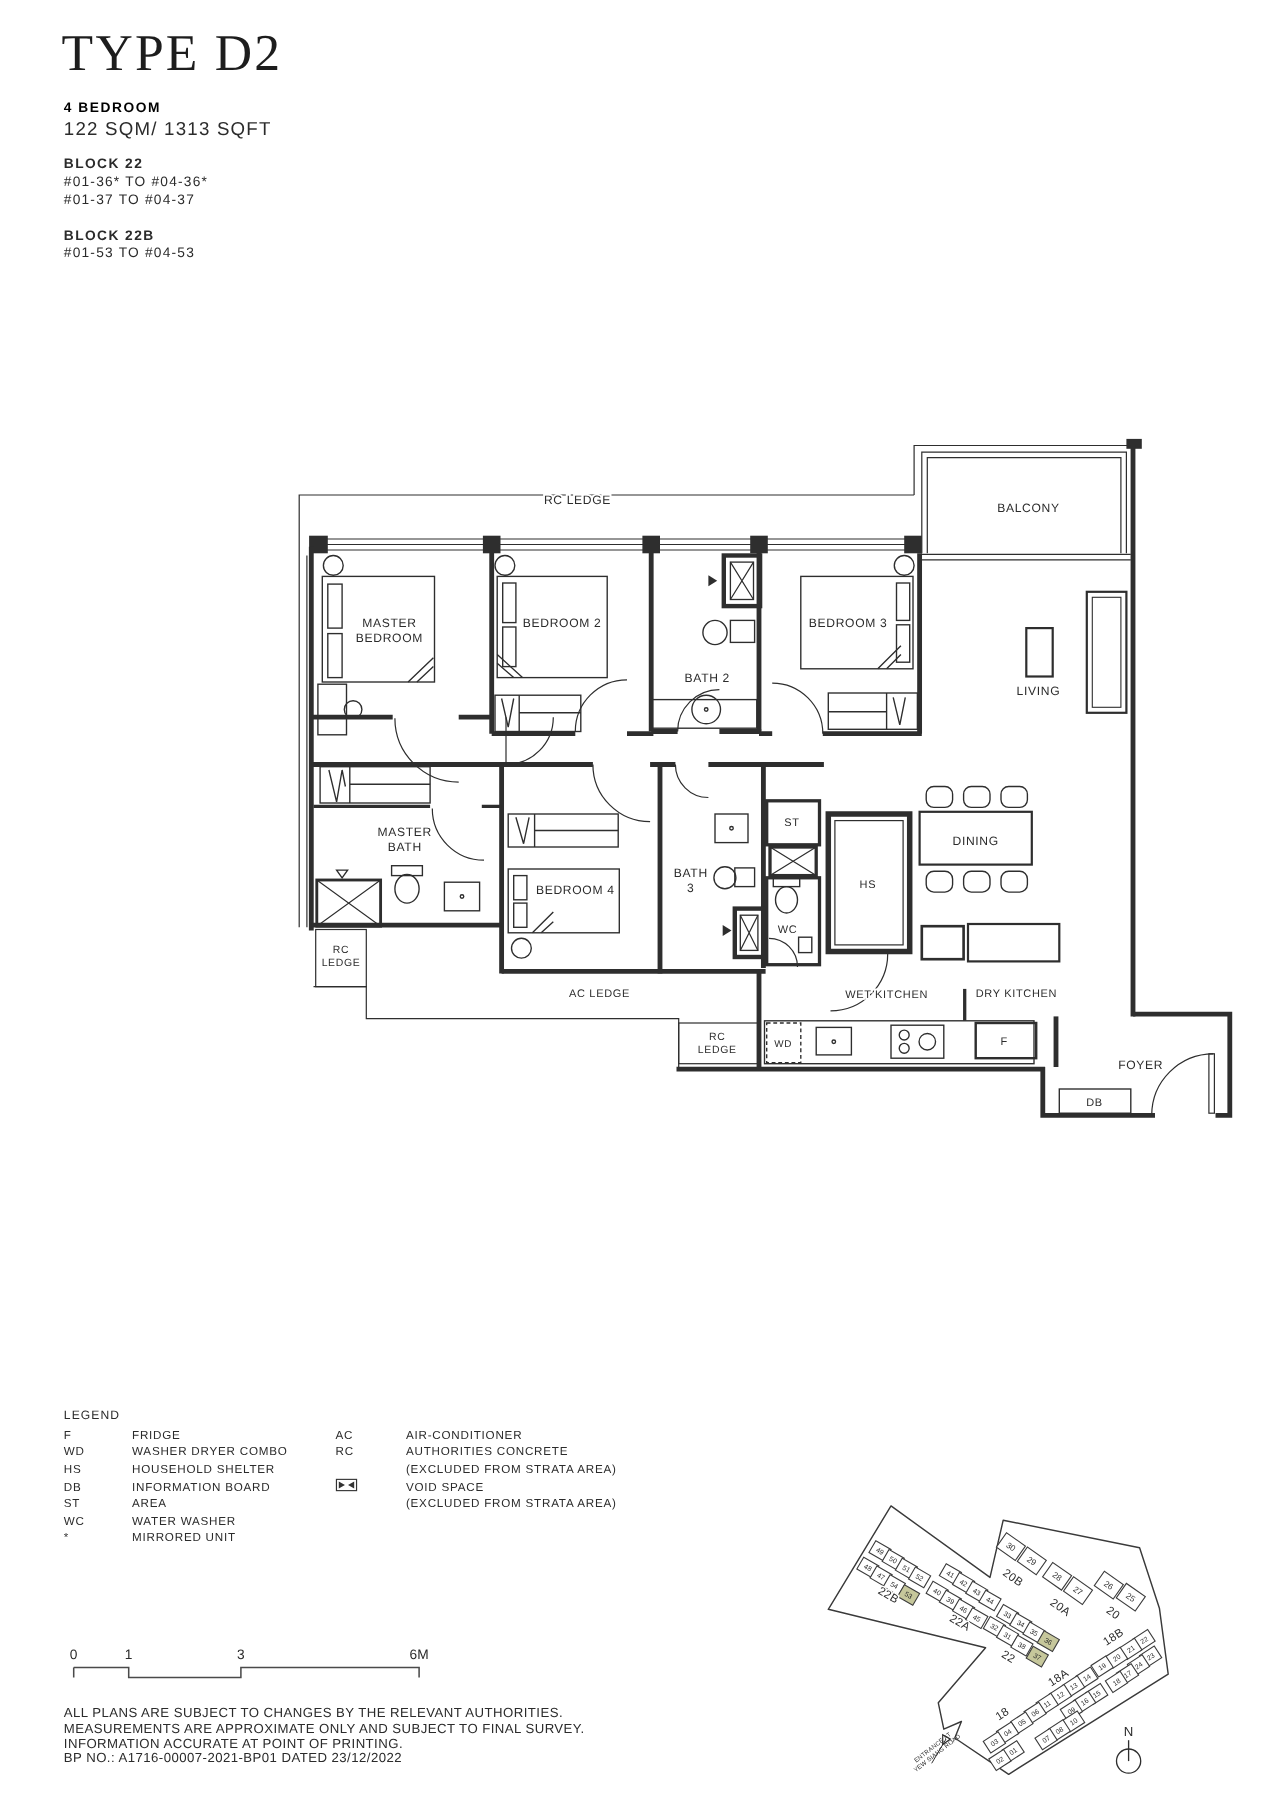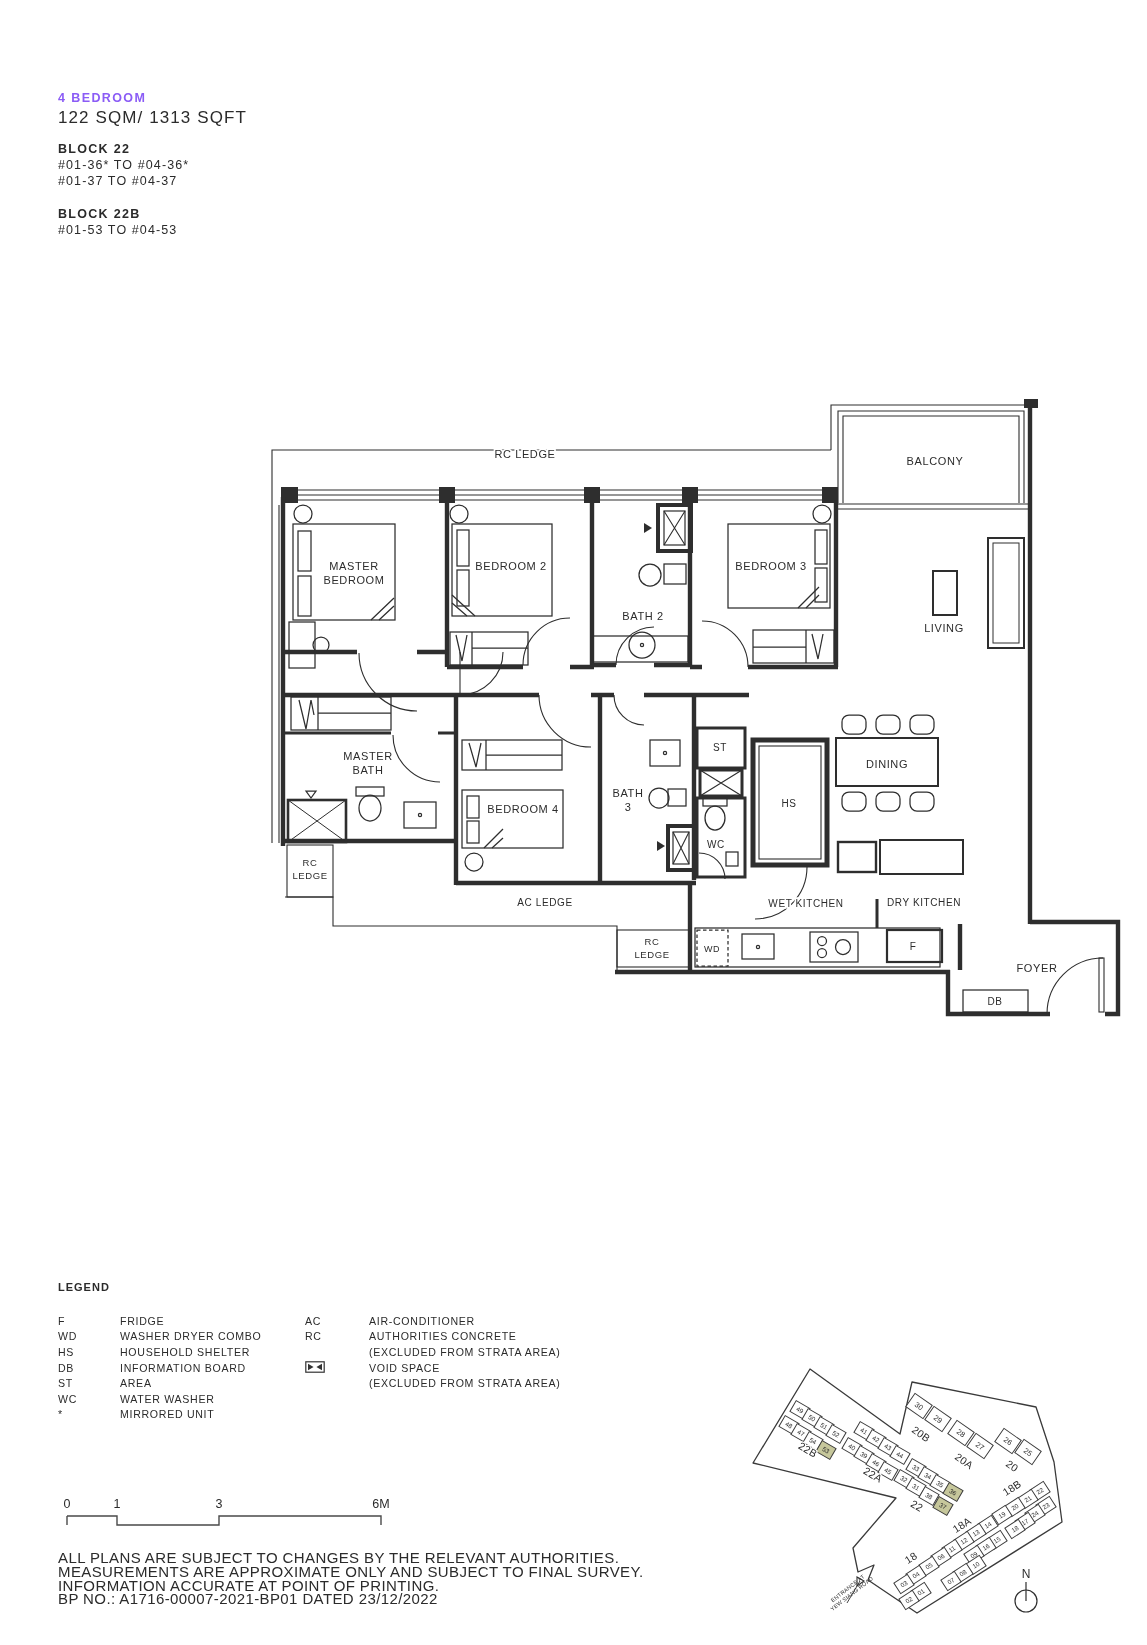--- a/index.html
+++ b/index.html
@@ -9,35 +9,35 @@
   .title{position:absolute;left:56px;top:22px;font-family:"Liberation Serif",serif;
          font-size:47px;font-weight:400;letter-spacing:2px;color:#1d1d1d;white-space:nowrap}
   .unit-type{position:absolute;left:58px;top:91px;font-size:12.5px;font-weight:bold;
              letter-spacing:1.4px;color:#b3795a;white-space:nowrap}
   .area{position:absolute;left:58px;top:108px;font-size:17px;letter-spacing:1.1px;white-space:nowrap}
   .blocks{position:absolute;left:58px;top:141px;font-size:12.5px;letter-spacing:1.1px;line-height:16px}
   .blk{margin-bottom:17px}
   .blk-name{font-weight:bold;letter-spacing:1.3px}
 
   .legend{position:absolute;left:58px;top:1281px;width:620px;font-size:10.6px;letter-spacing:.7px}
-  .legend-heading{font-weight:bold;font-size:11px;letter-spacing:1px;margin-bottom:20px}
+  .legend-heading{font-weight:normal;font-size:11px;letter-spacing:1px;margin-bottom:4px}
   .legend-cols{position:relative}
   .lg-col1{position:absolute;left:0;top:0;width:250px}
   .lg-col2{position:absolute;left:247px;top:0;width:330px}
   .lg-row{display:flex;height:15.6px;align-items:center}
   .lg-abbr{width:62px;flex:0 0 62px}
   .lg-col2 .lg-abbr{width:64px;flex:0 0 64px}
   .lg-desc{white-space:nowrap}
   .void-icon{display:inline-block;line-height:0}
 
   .scalebar{position:absolute;left:55px;top:1492px}
   .scalebar text{font-size:12.5px;fill:#2b2b2b}
   .scalebar path{stroke:#4a4a4a;stroke-width:1.4;fill:none}
 
-  .disclaimer{position:absolute;left:58px;top:1551px;font-size:15px;letter-spacing:.4px;line-height:13.8px}
+  .disclaimer{position:absolute;left:58px;top:1551px;font-size:12px;letter-spacing:.4px;line-height:13.8px}
 
   svg text{font-family:"Liberation Sans",sans-serif;fill:#2c2c2c}
   .plan-svg{position:absolute;left:255px;top:375px}
   .plan-label{letter-spacing:.6px;stroke:#fff;stroke-width:3.4px;paint-order:stroke;font-weight:400}
   g.t path, g.t rect{stroke:#2e2e2e;stroke-width:1.1;fill:none}
   g.w4 path{stroke:#2e2e2e;stroke-width:4.4;fill:none}
   g.w3 path, g.w3 rect{stroke:#2e2e2e;stroke-width:3;fill:none}
   g.shaft rect.outer{stroke:#2e2e2e;stroke-width:4;fill:none}
   g.f path, g.f rect, g.f circle, g.f ellipse, g.f polyline{stroke:#2e2e2e;stroke-width:1.25;fill:none}
   g.d path, g.d rect, g.d line{stroke:#2e2e2e;stroke-width:1.1;fill:none}
@@ -53,21 +53,22 @@
   .blk-label{font-size:10.5px;letter-spacing:.3px;stroke:#fff;stroke-width:2.5px;paint-order:stroke}
   .ent{font-size:5.6px;letter-spacing:.2px}
   .north text{font-size:12px}
   .north circle, .north line{stroke:#2e2e2e;stroke-width:1.2;fill:none}
 </style>
 </head>
 <body>
 
 <div class="page">
 
-  <div class="unit-type" style="color: #8b5cf6;">4 BEDROOM</div>
+  <div class="title">TYPE D2</div>
+  <div class="unit-type" style="color: #000000;">4 BEDROOM</div>
   <div class="area">122 SQM/ 1313 SQFT</div>
   <div class="blocks">
       <div class="blk">
         <div class="blk-name">BLOCK 22</div>
         <div class="blk-line">#01-36* TO #04-36*</div>
         <div class="blk-line">#01-37 TO #04-37</div>
       </div>
       <div class="blk">
         <div class="blk-name">BLOCK 22B</div>
         <div class="blk-line">#01-53 TO #04-53</div>

